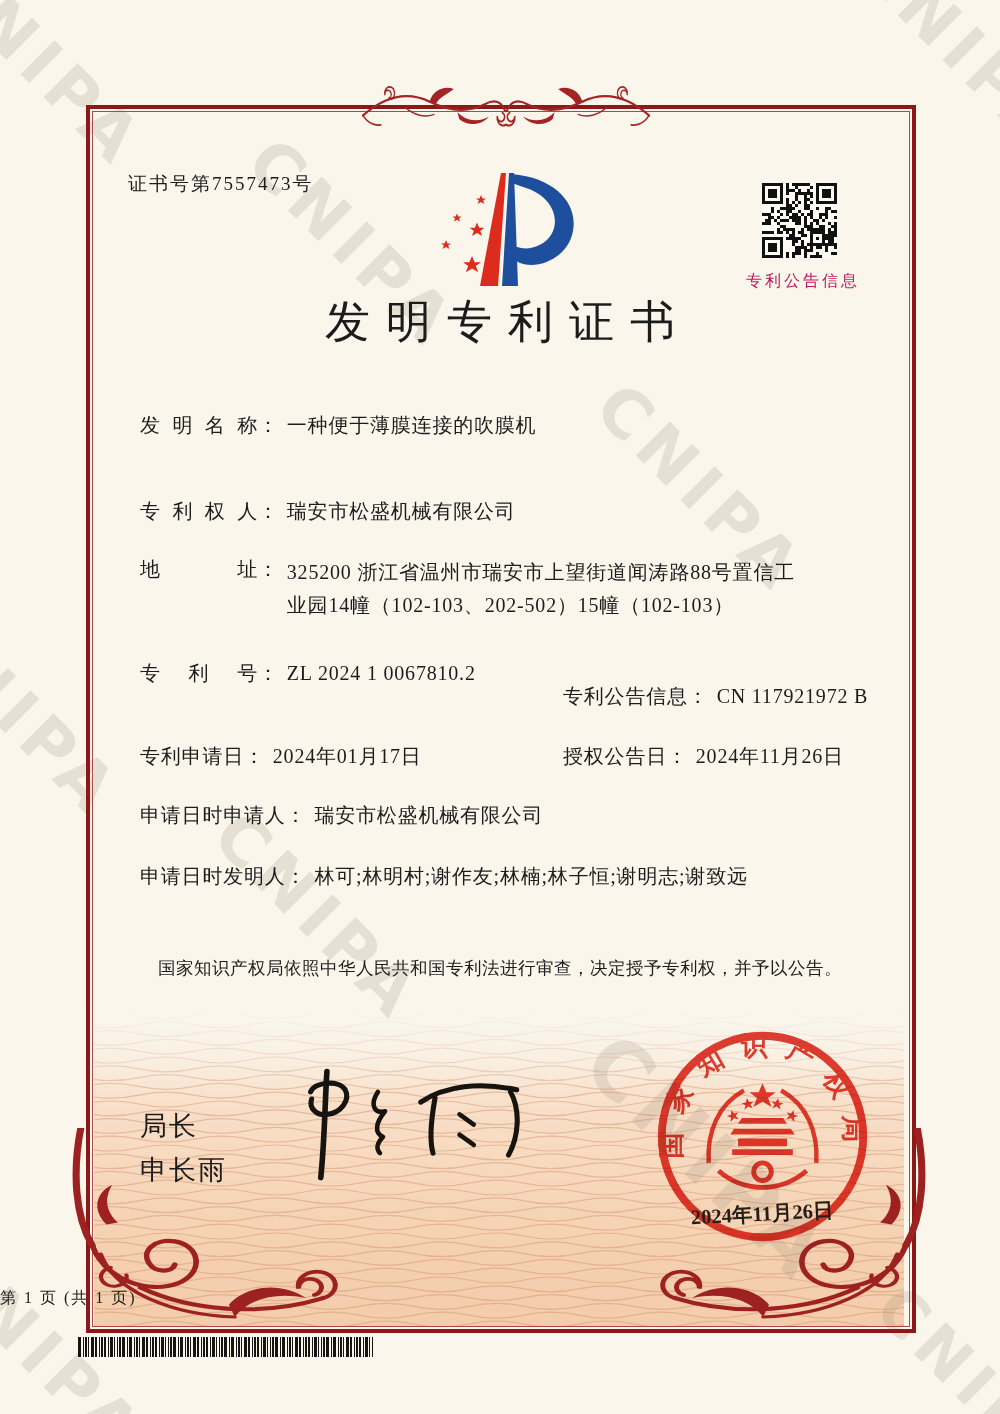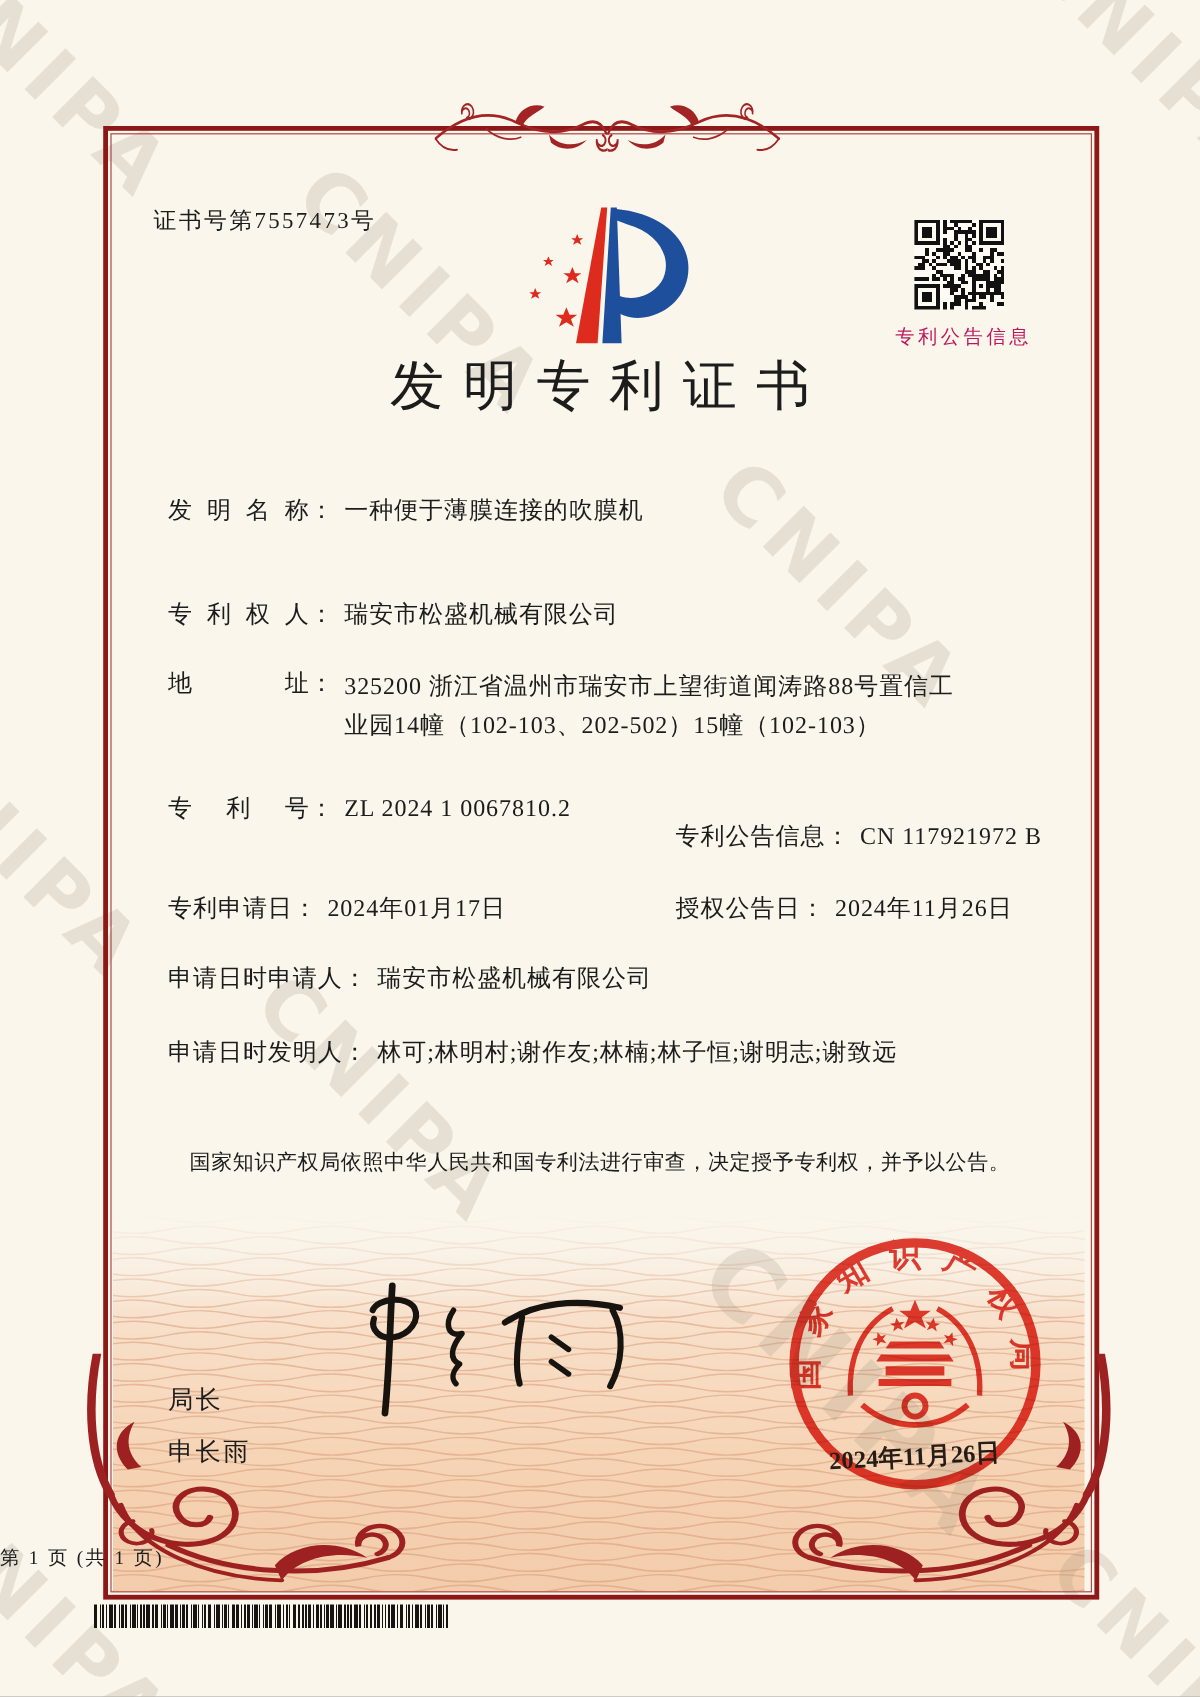--- a/index.html
+++ b/index.html
@@ -39,22 +39,22 @@
          font-weight:normal;letter-spacing:16px;text-indent:16px;z-index:4;}
   
   .row{position:absolute;left:140px;font-size:20px;letter-spacing:.8px;z-index:4;white-space:nowrap;}
   .row .jlabel{display:inline-block;width:118px;text-align:justify;text-align-last:justify;vertical-align:top;}
   .row .val{margin-left:8px;}
   .row.r2{left:563px;}
   #row-address .val{display:inline-block;width:525px;white-space:normal;line-height:33px;vertical-align:top;}
   
   .stmt{position:absolute;font-size:17.5px;letter-spacing:.5px;z-index:4;white-space:nowrap;}
   
-  .signoff{position:absolute;left:140px;font-size:21px;letter-spacing:2px;z-index:4;
-           font-family:"Liberation Sans","DejaVu Sans",sans-serif;margin-top:44px;}
+  .signoff{position:absolute;left:140px;font-size:27px;letter-spacing:2px;z-index:4;
+           font-family:"Liberation Sans","DejaVu Sans",sans-serif;}
   #sig{position:absolute;left:280px;top:1056px;z-index:4;}
   #seal{position:absolute;left:650px;top:1024px;z-index:5;mix-blend-mode:multiply;opacity:.96;}
   
   #pageno{position:absolute;left:0;top:1288px;width:100%;text-align:left;font-size:16px;
           letter-spacing:2px;z-index:4;}
   #barcode{position:absolute;left:78px;top:1337px;z-index:4;}
 </style>
 </head>
 <body>
 

